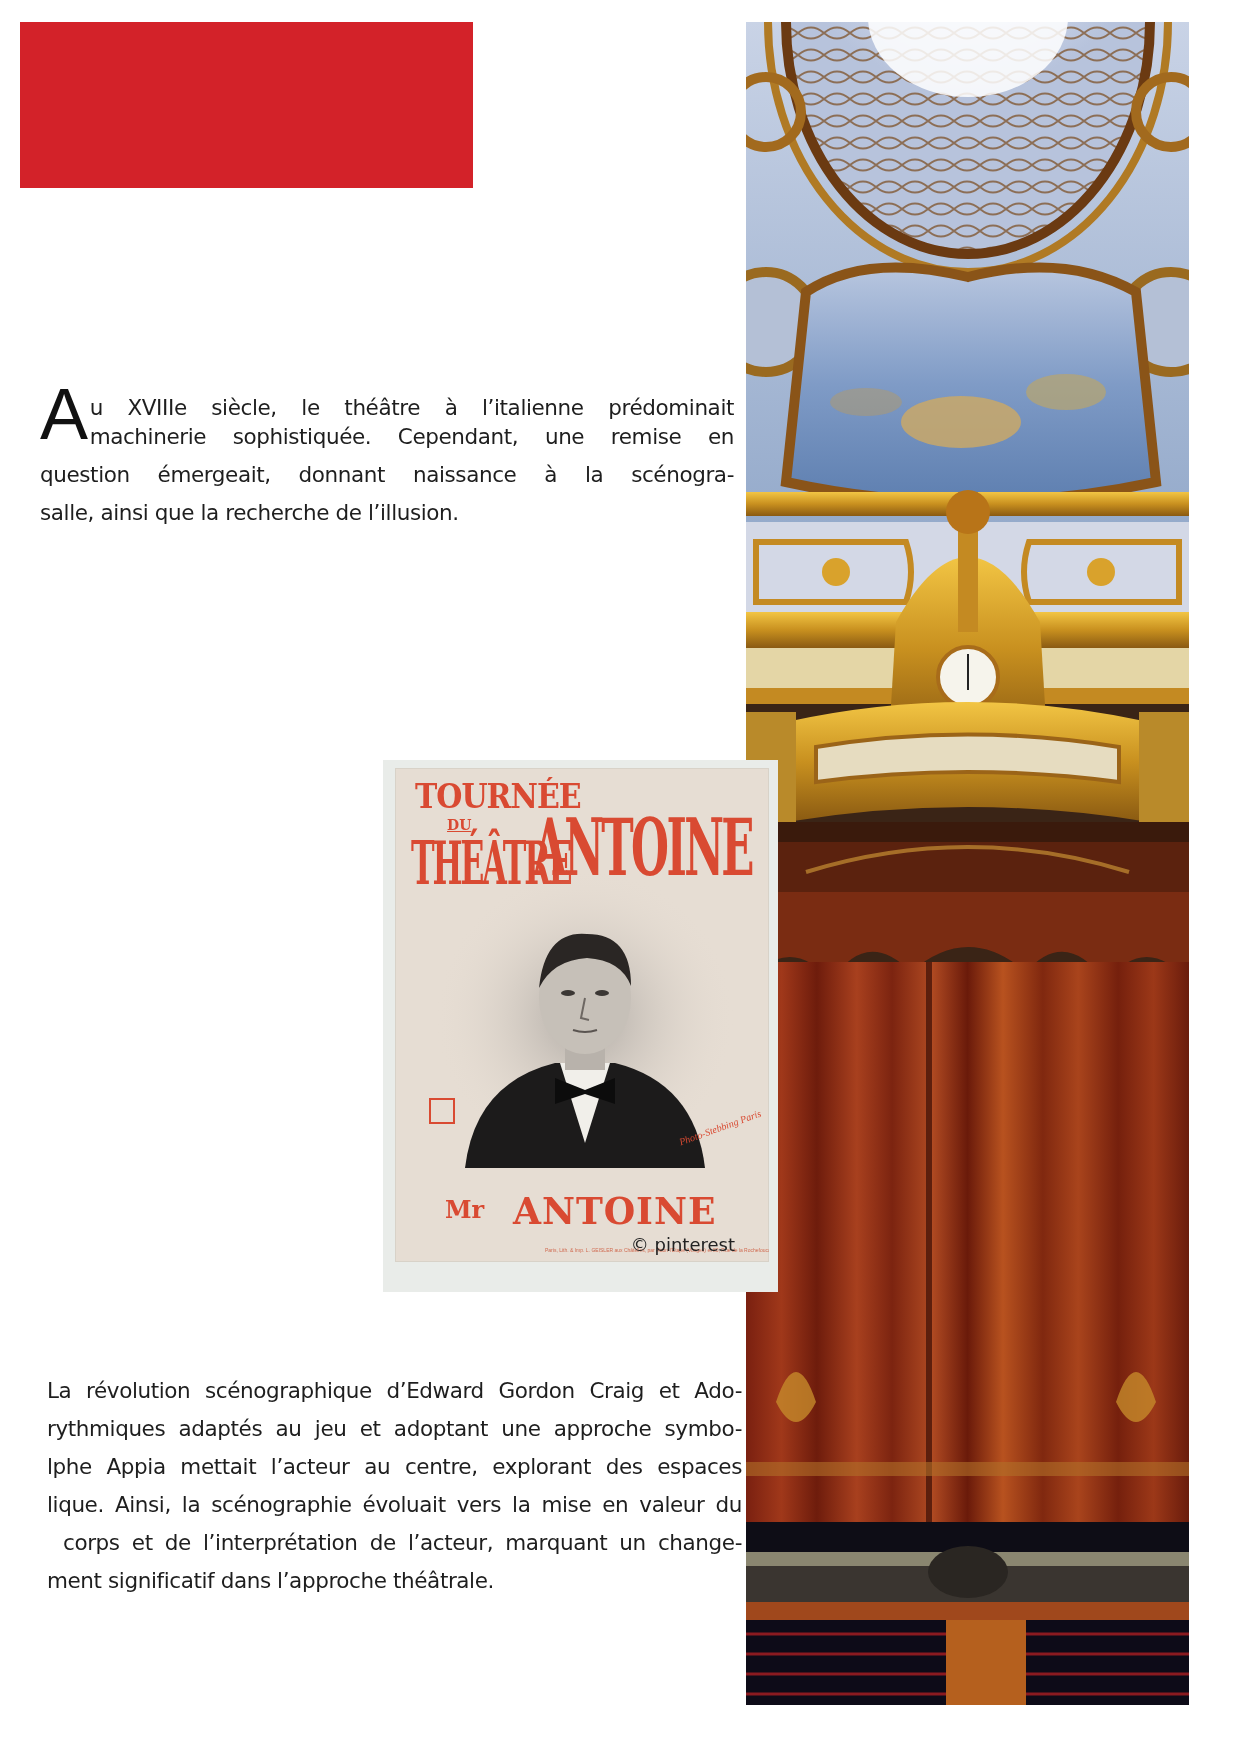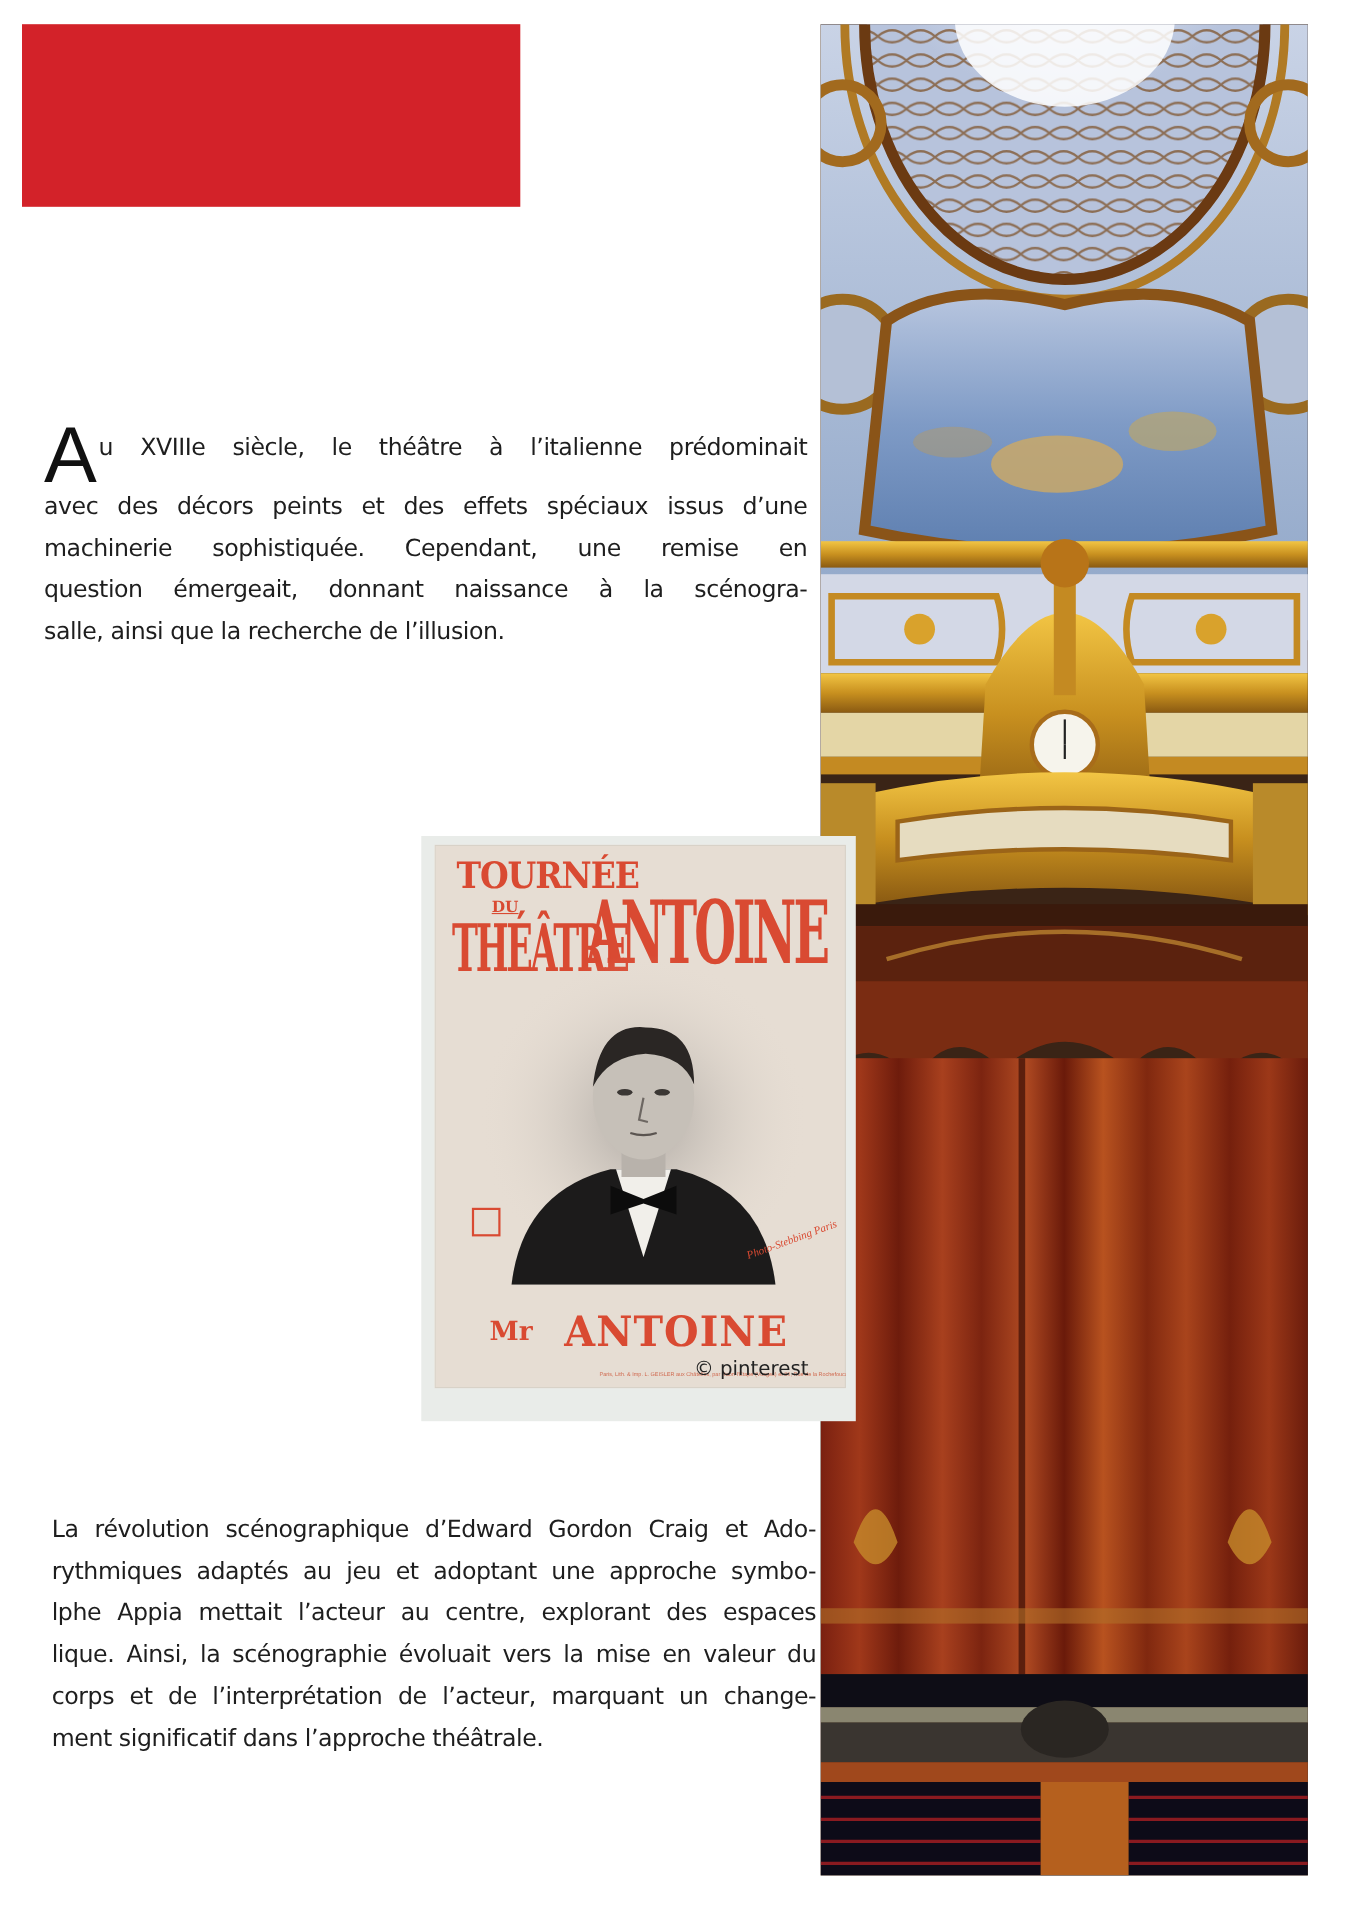--- a/index.html
+++ b/index.html
@@ -66,21 +66,20 @@
   }
 </style>
 </head>
 <body>
 
 <div class="red-block"></div>
 
 <div class="para p1">
   <span class="dropcap">A</span>
   <span class="ln" style="padding-top: 18px; line-height: 20px; display: block;">u XVIIIe siècle, le théâtre à l’italienne prédominait</span>
-  <span class="ln" style="clear: both; display: block;">avec des décors peints et des effets spéciaux issus d’une</span>
   <span class="ln" style="display: block;">machinerie sophistiquée. Cependant, une remise en</span>
   <span class="ln" style="display: block;">question émergeait, donnant naissance à la scénogra-</span>
   <span class="ln last" style="display: block;">salle, ainsi que la recherche de l’illusion.</span>
 </div>
 
 <div class="theatre">
   <svg width="443" height="1683" viewBox="0 0 443 1683" xmlns="http://www.w3.org/2000/svg">
     <defs>
       <linearGradient id="sky" x1="0" y1="0" x2="0" y2="1">
         <stop offset="0" stop-color="#c9d3e6"></stop>
@@ -236,15 +235,15 @@
   </div>
 </div>
 
 <div class="caption">© pinterest</div>
 
 <div class="para p2">
   <span class="ln" style="display: block;">La révolution scénographique d’Edward Gordon Craig et Ado-</span>
   <span class="ln" style="display: block;">rythmiques adaptés au jeu et adoptant une approche symbo-</span>
   <span class="ln" style="display: block;">lphe Appia mettait l’acteur au centre, explorant des espaces</span>
   <span class="ln" style="display: block;">lique. Ainsi, la scénographie évoluait vers la mise en valeur du</span>
-  <span class="ln" style="display: block;">corps et de l’interprétation de l’acteur, marquant un change-</span>
+  <span class="ln" style="display: block; margin-left: 16px;">corps et de l’interprétation de l’acteur, marquant un change-</span>
   <span class="ln last" style="display: block;">ment significatif dans l’approche théâtrale.</span>
 </div>
 
 </body></html>

